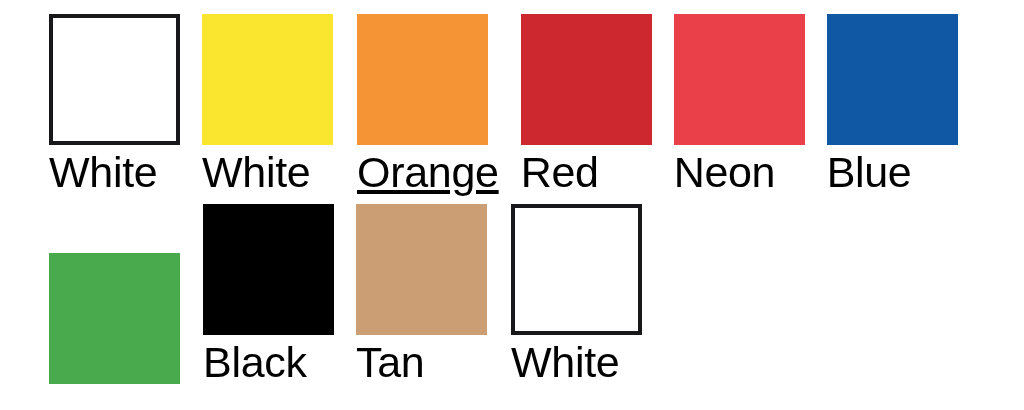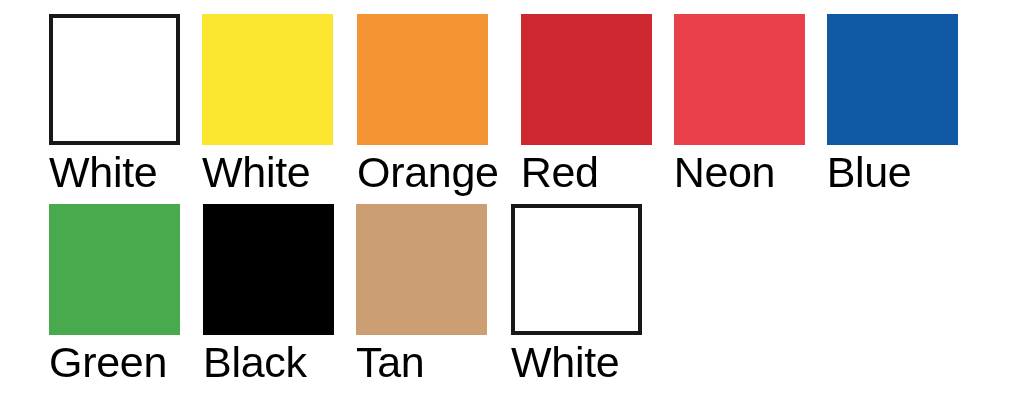--- a/index.html
+++ b/index.html
@@ -64,41 +64,40 @@
 <div id="legend-root">
   <div class="swatch-row" id="row-1" style="left: 15px;">
       <div class="swatch-cell" style="margin-right: 22px;">
         <div class="swatch-chip bordered" title="#ffffff" style="width: 131px; height: 131px; background: rgb(255, 255, 255);"></div>
         <div class="swatch-label">White</div>
       </div>
       <div class="swatch-cell" style="margin-right: 24px;">
         <div class="swatch-chip" title="#fae62f" style="width: 131px; height: 131px; background: rgb(250, 230, 47);"></div>
         <div class="swatch-label">White</div>
       </div>
-      <div class="swatch-cell" style="margin-right: 22px;">
+      <div class="swatch-cell" style="margin-right: 22px; text-decoration: underline;">
         <div class="swatch-chip" title="#f49434" style="width: 131px; height: 131px; background: rgb(244, 148, 52);"></div>
         <div class="swatch-label">Orange</div>
       </div>
       <div class="swatch-cell" style="margin-right: 22px;">
         <div class="swatch-chip" title="#cd2730" style="width: 131px; height: 131px; background: rgb(205, 39, 48);"></div>
         <div class="swatch-label">Red</div>
       </div>
       <div class="swatch-cell" style="margin-right: 22px;">
         <div class="swatch-chip" title="#ea4049" style="width: 131px; height: 131px; background: rgb(234, 64, 73);"></div>
         <div class="swatch-label">Neon</div>
       </div>
       <div class="swatch-cell">
         <div class="swatch-chip" title="#1158a4" style="width: 131px; height: 131px; background: rgb(17, 88, 164);"></div>
         <div class="swatch-label">Blue</div>
       </div>
     </div>
   <div class="swatch-row" id="row-2" style="left: 15px;">
       <div class="swatch-cell" style="margin-right: 23px;">
         <div class="swatch-chip" title="#48aa4c" style="width: 131px; height: 131px; background: rgb(72, 170, 76);"></div>
-        <div class="swatch-label">Green</div>
       </div>
       <div class="swatch-cell" style="margin-right: 22px;">
         <div class="swatch-chip" title="#000000" style="width: 131px; height: 131px; background: rgb(0, 0, 0);"></div>
         <div class="swatch-label">Black</div>
       </div>
       <div class="swatch-cell" style="margin-right: 24px;">
         <div class="swatch-chip" title="#cc9e73" style="width: 131px; height: 131px; background: rgb(204, 158, 115);"></div>
         <div class="swatch-label">Tan</div>
       </div>
       <div class="swatch-cell">

